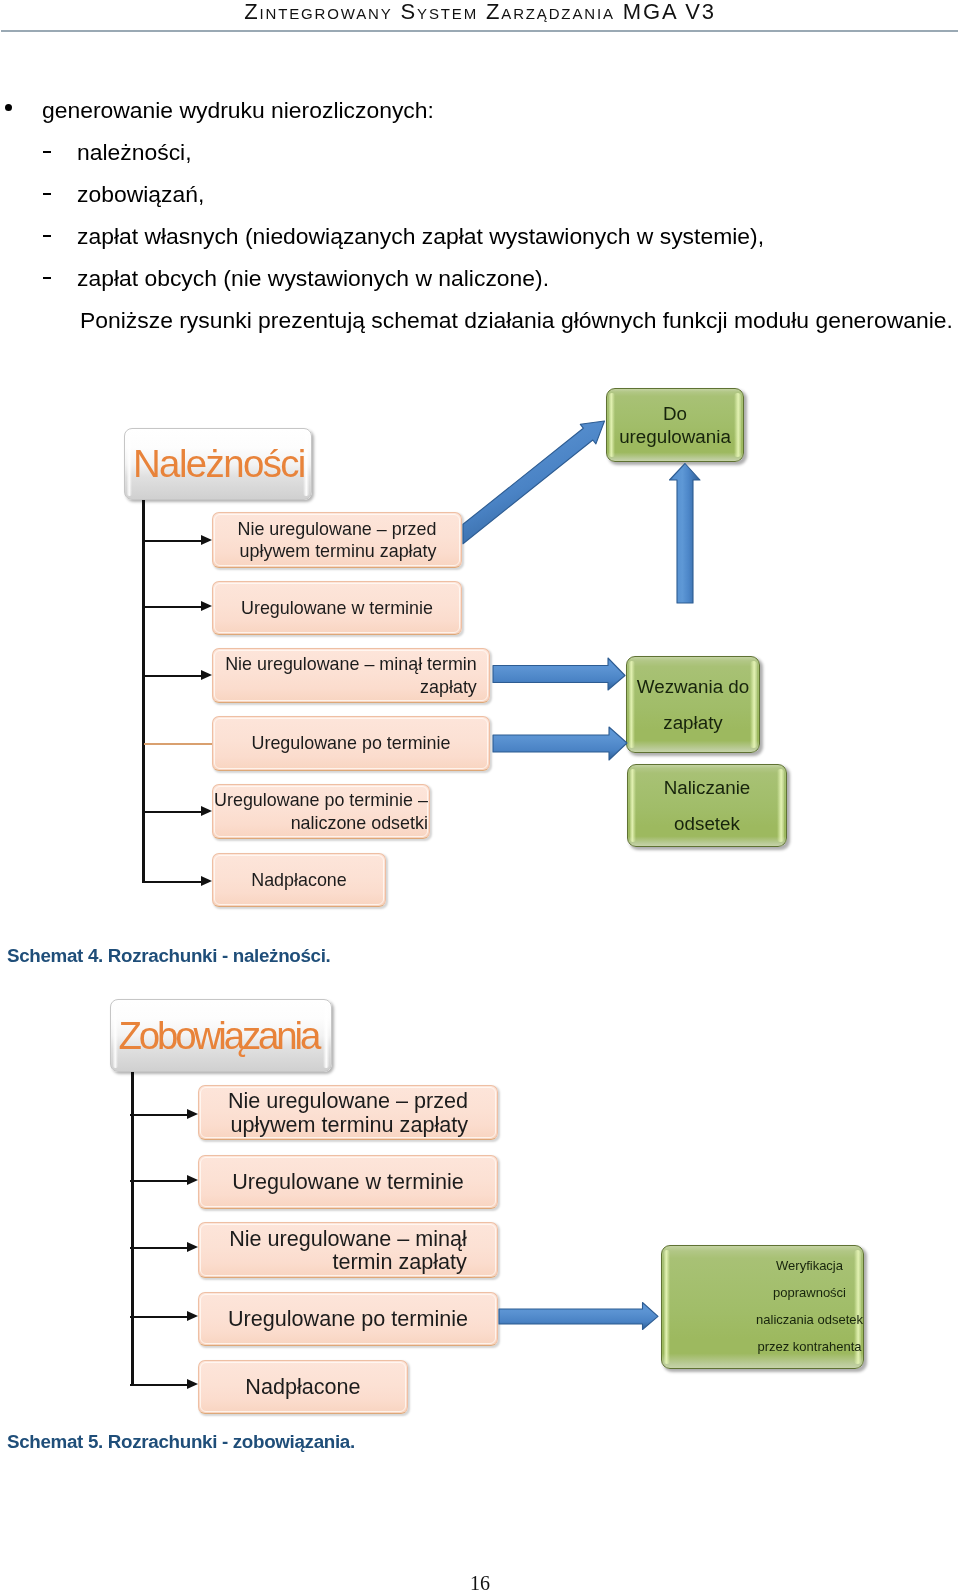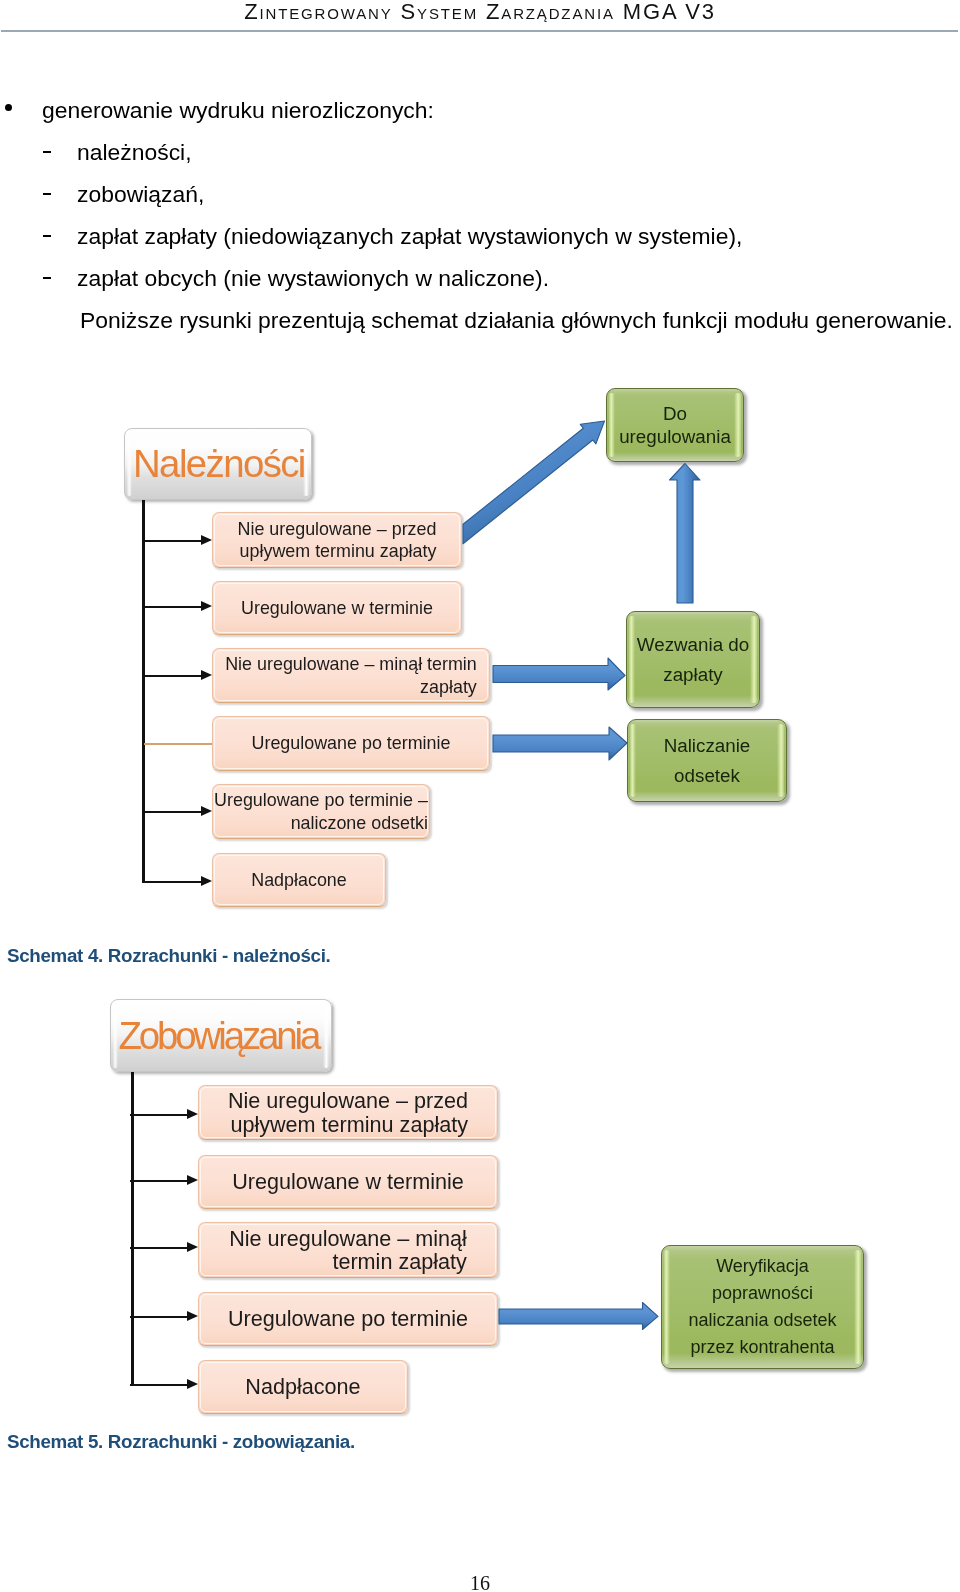--- a/index.html
+++ b/index.html
@@ -44,22 +44,22 @@
         display:flex;align-items:center;justify-content:center;text-align:center;
         color:#17240c;font-size:18.8px;line-height:23.4px;white-space:pre-line;}
   .gbox::before{content:"";position:absolute;left:2px;top:4px;bottom:4px;width:6px;border-radius:4px;
         background:linear-gradient(90deg,rgba(238,248,206,.2),rgba(228,243,180,.98) 38%,rgba(228,243,180,0) 100%);}
   .gbox::after{content:"";position:absolute;right:2px;top:4px;bottom:4px;width:7px;border-radius:4px;
         background:linear-gradient(270deg,rgba(238,248,206,.25),rgba(228,243,180,.98) 40%,rgba(228,243,180,0) 100%);}
   .gbox > span{position:relative;z-index:2;}
   .vline{position:absolute;background:#111;width:2.9px;}
   .hline{position:absolute;background:#111;height:2.3px;}
   .pbox2{font-size:21.6px;line-height:23.2px;}
-  .gbox2{font-size:18px;line-height:26.8px;}
-  .gboxW{line-height:30px;}
+  .gbox2{font-size:13px;line-height:26.8px;justify-content:flex-end;}
+  .gboxW{line-height:36px;margin-top:45px;}
   .tbox2 span{font-size:38.4px;padding-left:7.5px;letter-spacing:-3.1px;}
   .tri{position:absolute;width:0;height:0;border-top:5px solid transparent;border-bottom:5px solid transparent;border-left:11px solid #111;}
   .cap{position:absolute;font-size:18.8px;font-weight:bold;color:#1f4e79;white-space:nowrap;letter-spacing:-0.32px;}
   .pgnum{position:absolute;font-size:20px;color:#111;font-family:"Liberation Serif",serif;}
 </style>
 </head>
 <body>
 
 <div class="page">
   <div class="hdr">
@@ -71,21 +71,21 @@
     <div class="bullet-dot" style="top:104px"></div>
     <div class="l" style="left:42px;top:89px">generowanie wydruku nierozliczonych:</div>
 
     <div class="dash" style="top:151px"></div>
     <div class="l" style="left:77px;top:131px">należności,</div>
 
     <div class="dash" style="top:193px"></div>
     <div class="l" style="left:77px;top:173px">zobowiązań,</div>
 
     <div class="dash" style="top:235px"></div>
-    <div class="l" style="left:77px;top:215px">zapłat zapłaty (niedowiązanych zapłat wystawionych w systemie),</div>
+    <div class="l" style="left:77px;top:215px">zapłat własnych (niedowiązanych zapłat wystawionych w systemie),</div>
 
     <div class="dash" style="top:277px"></div>
     <div class="l" style="left:77px;top:257px">zapłat obcych (nie wystawionych w naliczone).</div>
 
     <div class="l" style="left:80px;top:299px">Poniższe rysunki prezentują schemat działania głównych funkcji modułu generowanie.</div>
   </div>
 
   <div class="fig" id="fig1" style="left:0;top:0;width:960px;height:1592px;pointer-events:none">
 
     <div class="vline" style="left:141.8px;top:500px;height:383px"></div>

